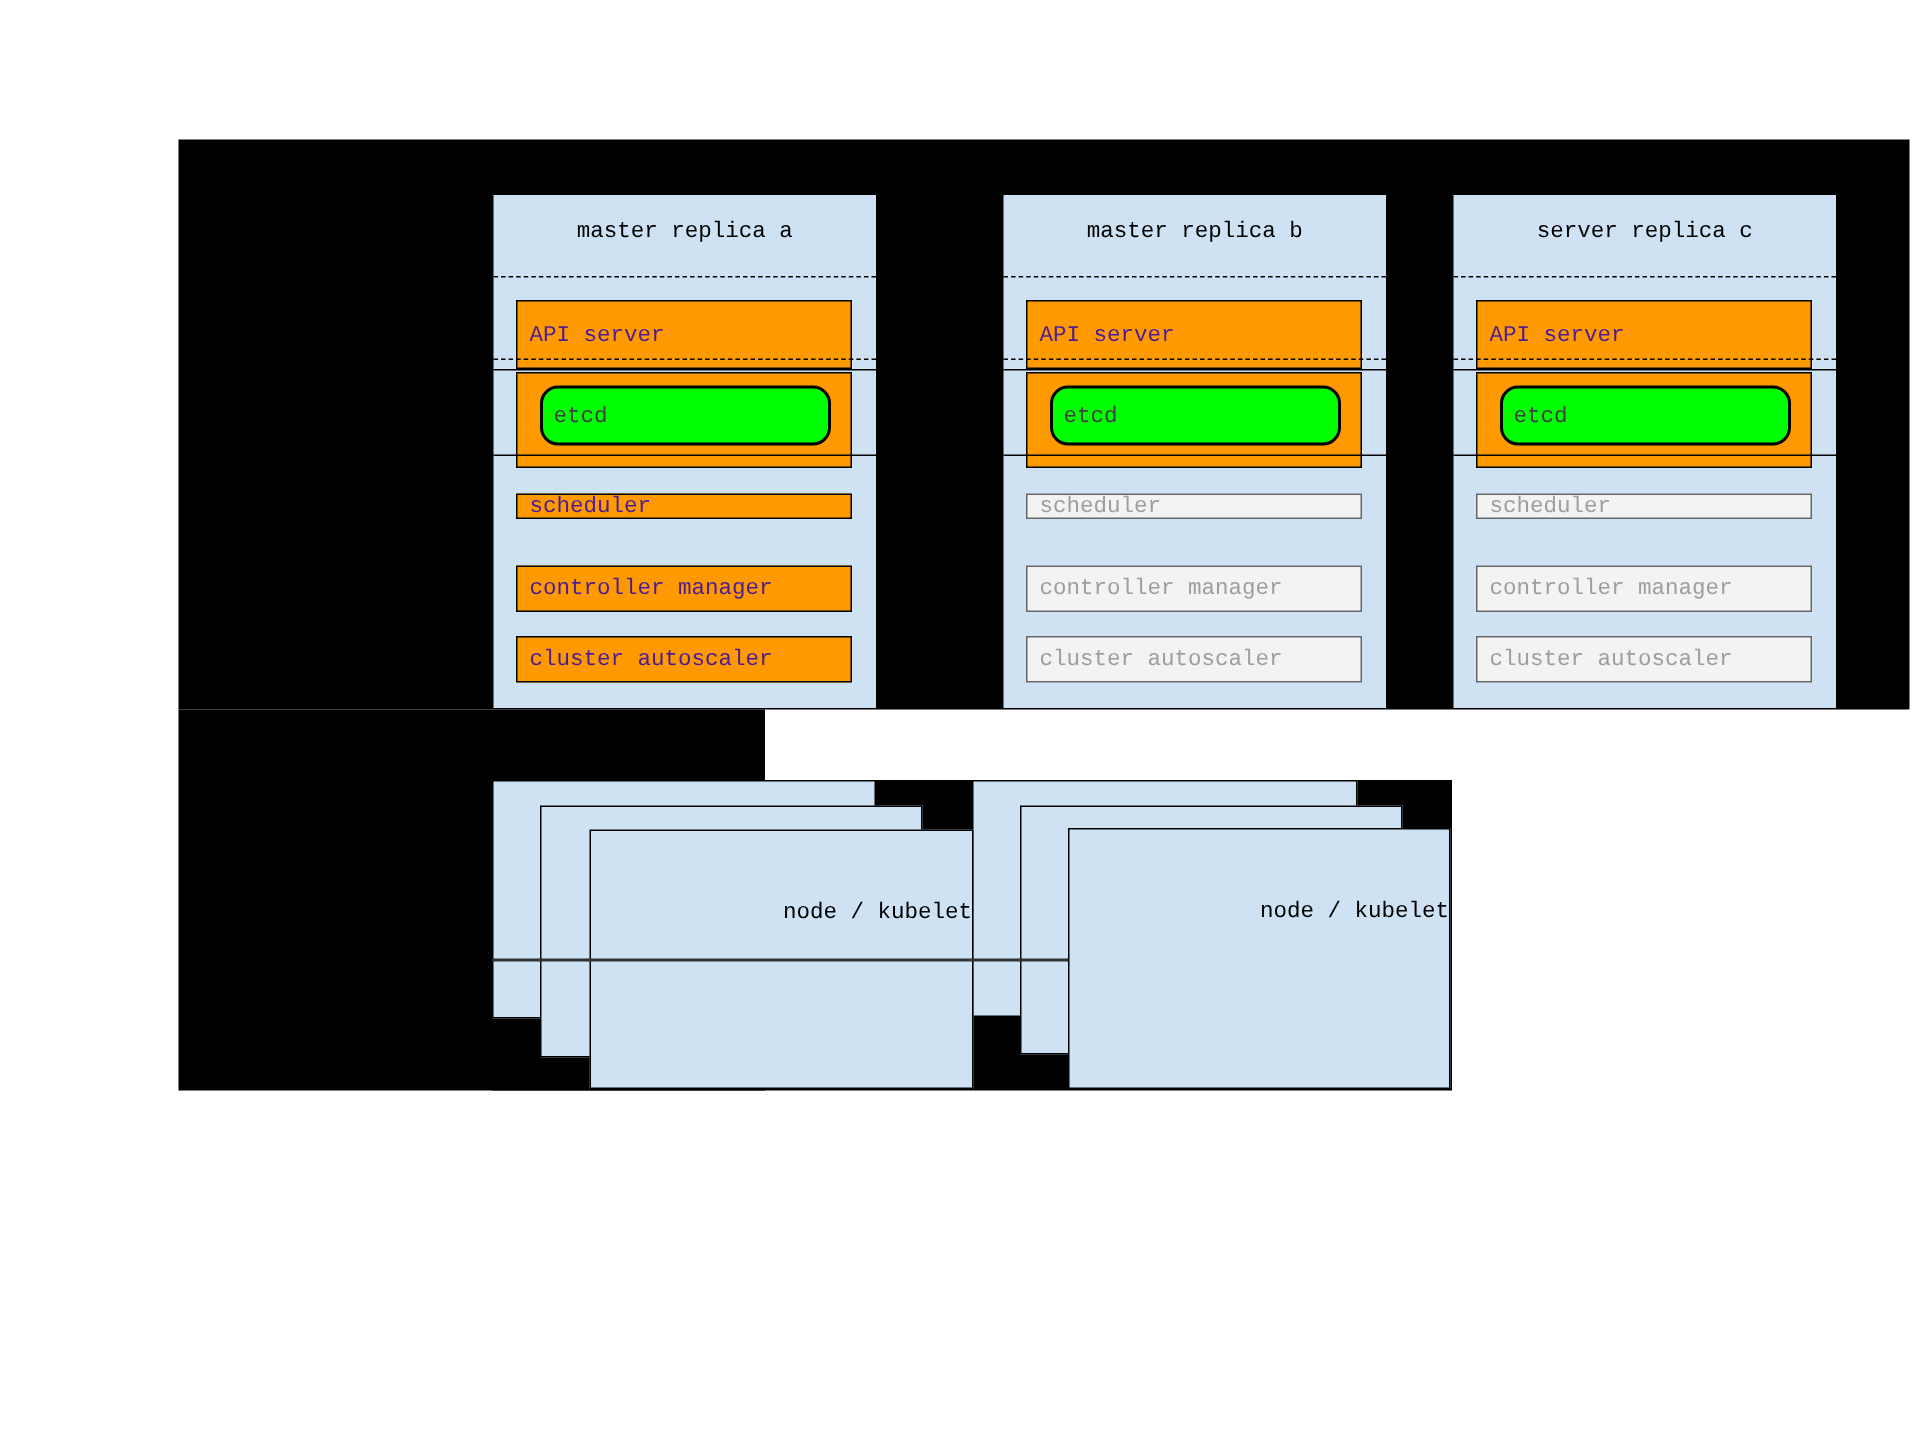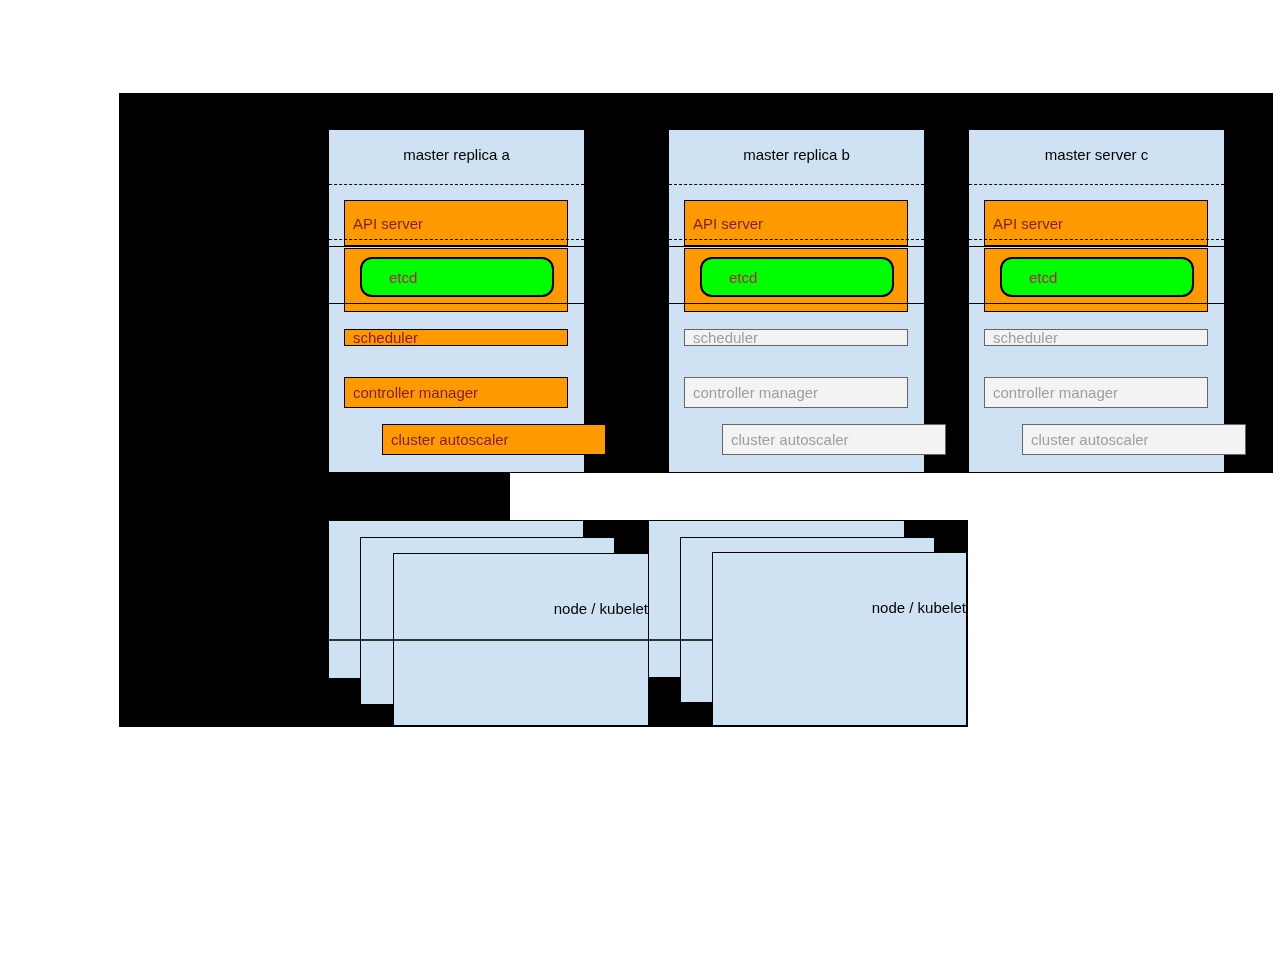--- a/index.html
+++ b/index.html
@@ -1,42 +1,42 @@
 <!DOCTYPE html>
 <html style="--canvas-bg: #000000; --card-fill: #cfe2f3; --node-fill: #cfe2f3; --active-fill: #ff9900; --etcd-fill: #00ff00; --inactive-fill: #f3f3f3; --inactive-border: #666666; --inactive-text: #9e9e9e; --divider: #333333;"><head>
 <meta charset="utf-8">
 <style>
   html,body{margin:0;padding:0;background:#ffffff;}
   .page{position:relative;width:1280px;height:960px;background:#ffffff;overflow:hidden;
-        font-family:Liberation Sans, sans-serif;-webkit-font-smoothing:antialiased;}
+        font-family:Liberation Mono, monospace;-webkit-font-smoothing:antialiased;}
   .bg{position:absolute;background:var(--canvas-bg,#000);z-index:0;}
 
   
   .card{position:absolute;top:130px;width:255px;height:342px;background:var(--card-fill,#cfe2f3);z-index:1;}
   .card-title{position:absolute;top:16px;left:0;width:100%;text-align:center;
               font-size:15px;color:#000;}
   .hline{position:absolute;left:0;width:100%;height:0;z-index:3;}
   .hline.dashed{border-top:1px dashed #000;}
   .hline.solid{border-top:1px solid #000;}
   .comp{position:absolute;left:15px;width:224px;box-sizing:border-box;
         border:1px solid #000;background:var(--active-fill,#ff9900);
         display:flex;align-items:center;padding-left:8px;
-        font-size:15px;color:#7f1d1d;z-index:2;}
+        font-size:15px;color:#4c1d95;z-index:2;}
   .comp.api{top:70px;height:46px;}
   .comp.sched{top:199px;height:17px;}
   .comp.ctrl{top:247px;height:31px;}
-  .comp.auto{top:294px;height:31px;margin-left:38px;}
+  .comp.auto{top:294px;height:31px;}
   .comp.inactive{background:var(--inactive-fill,#f3f3f3);
                  border-color:var(--inactive-border,#666);
                  color:var(--inactive-text,#9e9e9e);}
   .etcd-wrap{position:absolute;left:15px;top:118px;width:224px;height:64px;box-sizing:border-box;
              background:var(--active-fill,#ff9900);border:1px solid #000;z-index:2;}
   .etcd-pill{position:absolute;left:15px;top:8px;width:194px;height:40px;box-sizing:border-box;
              background:var(--etcd-fill,#00ff00);border:2px solid #000;border-radius:12px;
-             display:flex;align-items:center;padding-left:27px;font-size:15px;color:#be185d;}
+             display:flex;align-items:center;padding-left:7px;font-size:15px;color:#404040;}
 
   
   .nodebox{position:absolute;box-sizing:border-box;background:var(--node-fill,#cfe2f3);
            border:1px solid #000;}
   .node-label{position:absolute;top:0;left:0;width:100%;text-align:right;
               padding-top:46px;font-size:15px;color:#000;}
   .divider{position:absolute;left:328px;top:639px;width:384px;height:2px;
            background:var(--divider,#333);z-index:6;}
 </style>
 </head>
@@ -72,21 +72,21 @@
     <div class="etcd-wrap">
       <div class="etcd-pill">etcd</div>
     </div>
     <div class="hline solid" style="top:173px;"></div>
     <div class="comp sched inactive">scheduler</div>
     <div class="comp ctrl inactive">controller manager</div>
     <div class="comp auto inactive">cluster autoscaler</div>
   </div>
 
   <div class="card" style="left:969px;">
-    <div class="card-title">master server c</div>
+    <div class="card-title">server replica c</div>
     <div class="hline dashed" style="top:54px;"></div>
     <div class="comp api">API server</div>
     <div class="hline dashed" style="top:109px;"></div>
     <div class="hline solid" style="top:116px;"></div>
     <div class="etcd-wrap">
       <div class="etcd-pill">etcd</div>
     </div>
     <div class="hline solid" style="top:173px;"></div>
     <div class="comp sched inactive">scheduler</div>
     <div class="comp ctrl inactive">controller manager</div>

